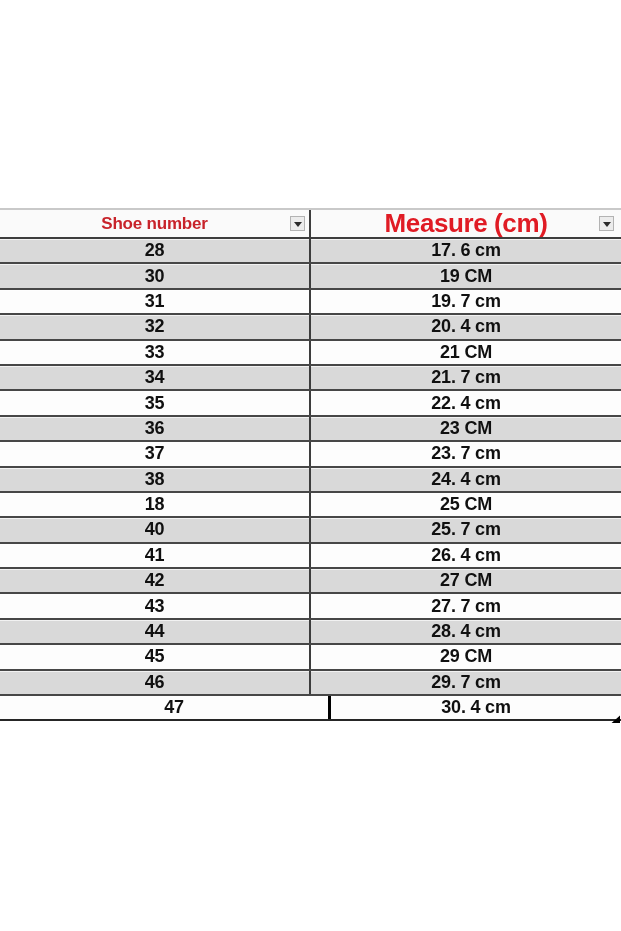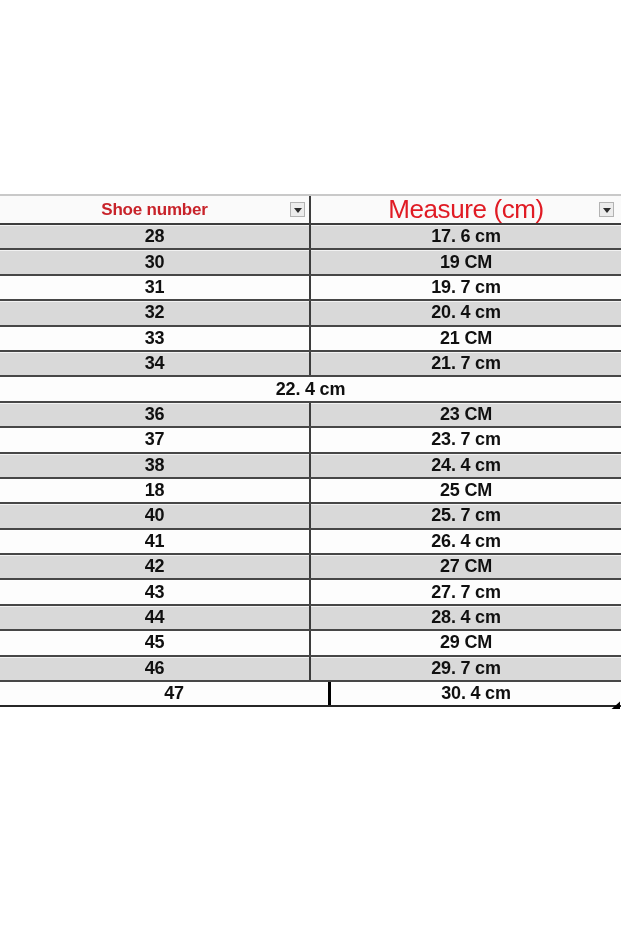--- a/index.html
+++ b/index.html
@@ -8,21 +8,21 @@
     position: relative;
     width: 621px;
     height: 931px;
     background: #ffffff;
     overflow: hidden;
     font-family: "Liberation Sans", sans-serif;
   }
   .sheet-table {
     position: absolute;
     left: 0;
-    top: 194px;
+    top: 208px;
     width: 621px;
     border-top: 2px solid #c9c9c9;
   }
   
   .hdr-row {
     display: flex;
     height: 29px;
     background: #fafafa;
     border-bottom: 2px solid #3d3d3d;
   }
@@ -37,21 +37,21 @@
     border-right: 2px solid #3d3d3d;
   }
   .hdr-cell.col-b { flex: 1; }
   .hdr-label-a {
     font-size: 17px;
     font-weight: 700;
     letter-spacing: -0.2px;
   }
   .hdr-label-b {
     font-size: 26px;
-    font-weight: 400;
+    font-weight: 700;
     letter-spacing: -0.4px;
     line-height: 1;
     padding-bottom: 1px;
   }
   .filter-btn {
     position: absolute;
     top: 6px;
     width: 15px;
     height: 15px;
     background: #ececec;
@@ -157,20 +157,21 @@
     <div class="cell cell-a">33</div>
     <div class="cell cell-b">21 CM</div>
   </div>
 
   <div class="row shade-gray">
     <div class="cell cell-a">34</div>
     <div class="cell cell-b">21. 7 cm</div>
   </div>
 
   <div class="row shade-white">
+    <div class="cell cell-a">35</div>
     <div class="cell cell-b">22. 4 cm</div>
   </div>
 
   <div class="row shade-gray">
     <div class="cell cell-a">36</div>
     <div class="cell cell-b">23 CM</div>
   </div>
 
   <div class="row shade-white">
     <div class="cell cell-a">37</div>

